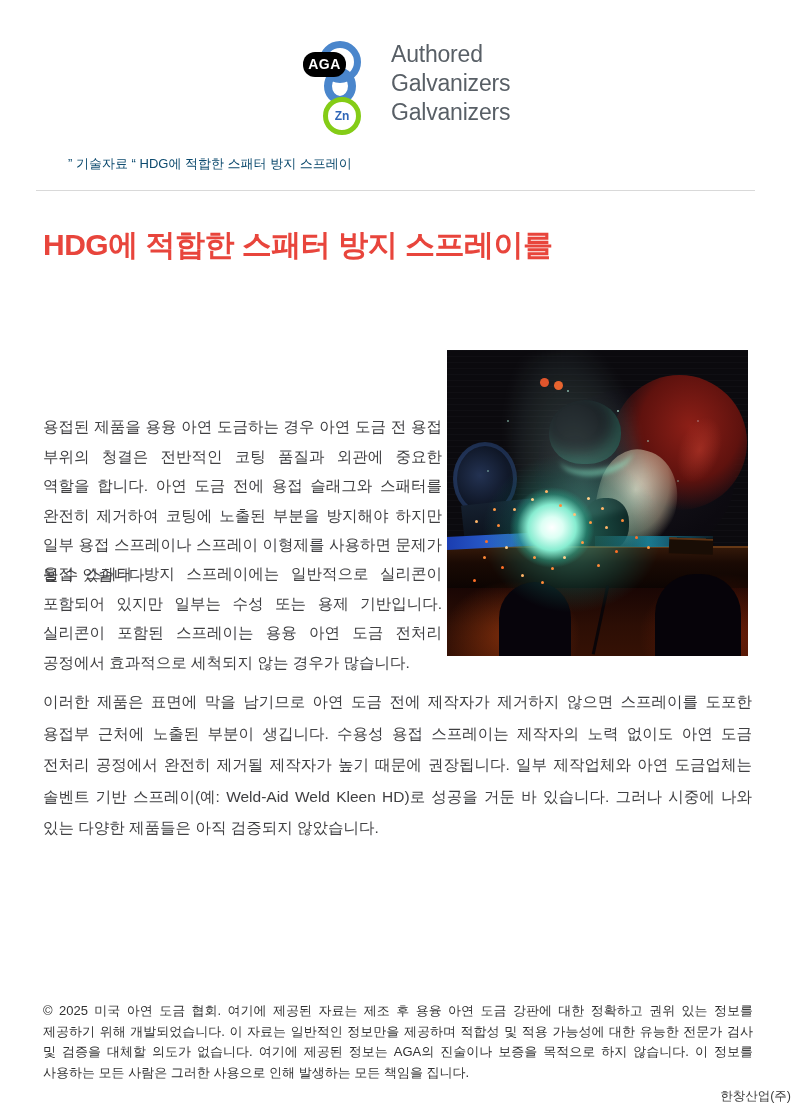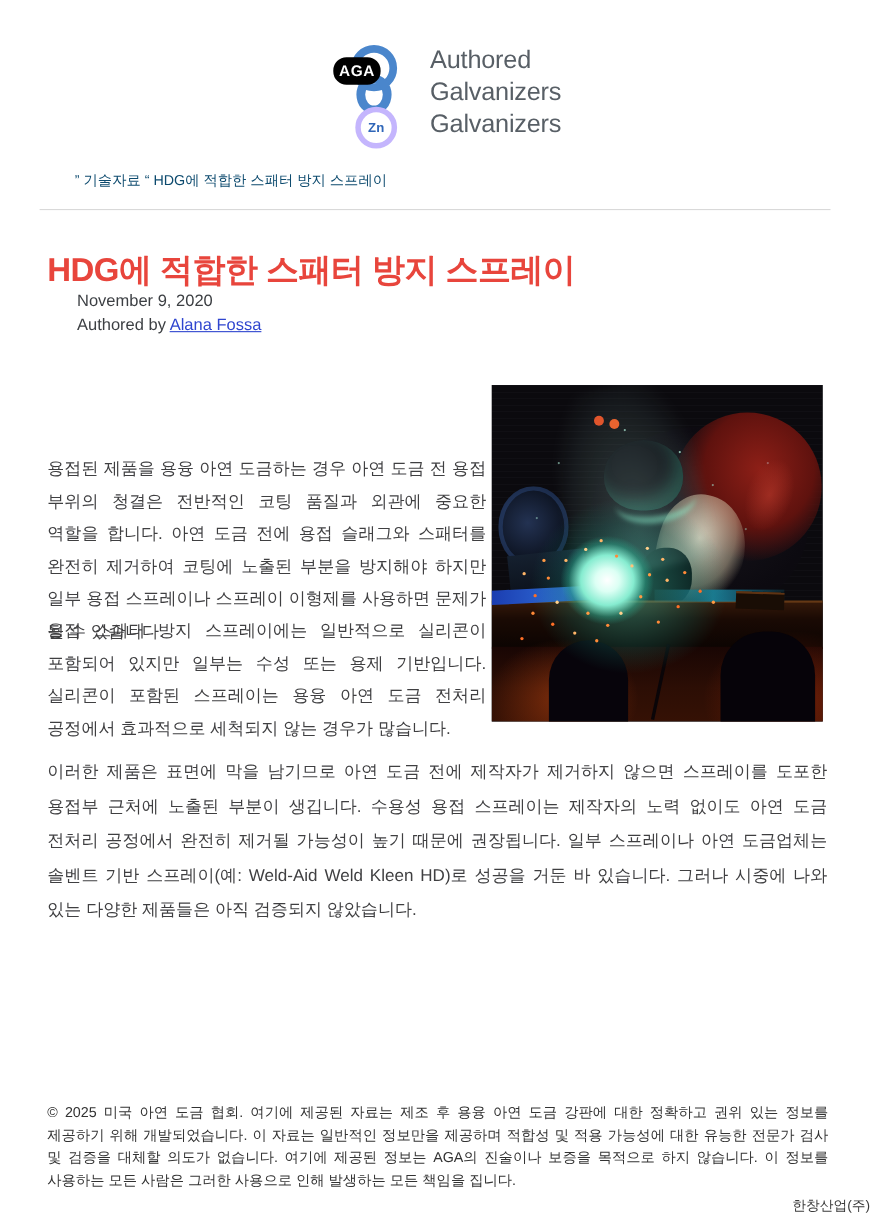--- a/index.html
+++ b/index.html
@@ -9,21 +9,21 @@
   
   .masthead{position:absolute;left:0;top:0;width:791px;height:150px;}
   .logo{position:absolute;left:303px;top:40px;display:flex;gap:24px;align-items:center;}
   .logo-mark{position:relative;width:64px;height:86px;}
   .ring{position:absolute;border-radius:50%;box-sizing:border-box;border:7px solid #4a86cc;}
   .ring-top{left:16px;top:0;width:42px;height:42px;}
   .ring-mid{left:21px;top:27px;width:32px;height:36px;border-width:8px;}
   .mark-aga{position:absolute;left:0;top:11px;width:43px;height:25px;background:#000000;
             border-radius:12px;color:#fff;font-weight:700;font-size:14px;line-height:25px;
             text-align:center;letter-spacing:.5px;}
-  .mark-zn{position:absolute;left:20px;top:56px;width:28px;height:28px;border:5px solid #c4b5fd;
+  .mark-zn{position:absolute;left:20px;top:56px;width:28px;height:28px;border:5px solid #84cc16;
            background:#fff;border-radius:50%;color:#2f66b8;font-weight:700;font-size:12px;
            line-height:28px;text-align:center;box-sizing:content-box;}
   .logo-text{font-size:23px;line-height:29px;color:#585f66;letter-spacing:-.2px;}
 
   
   .breadcrumb{position:absolute;left:68px;top:155px;font-size:13px;color:#0c4a6e;}
   .rule{position:absolute;left:36px;top:190px;width:719px;height:1px;background:#d9d9d9;}
 
   
   .title{position:absolute;left:43px;top:205px;width:700px;font-size:30px;font-weight:700;
@@ -127,26 +127,22 @@
         <div>Authored</div>
         <div>Galvanizers</div>
         <div>Galvanizers</div>
       </div>
     </div>
   </header>
 
   <nav class="breadcrumb">” 기술자료 “ HDG에 적합한 스패터 방지 스프레이</nav>
   <div class="rule"></div>
 
-  <h1 class="title">HDG에 적합한 스패터 방지 스프레이</h1>
+  <h1 class="title">HDG에 적합한 스패터 방지 스프레이를</h1>
 
-  <div class="meta">
-    <div>November 9, 2020</div>
-    <div><span>Authored by </span><a class="author">Alana Fossa</a></div>
-  </div>
 
 
   <p class="para p1">용접된 제품을 용융 아연 도금하는 경우 아연 도금 전 용접 부위의 청결은 전반적인 코팅 품질과 외관에 중요한 역할을 합니다. 아연 도금 전에 용접 슬래그와 스패터를 완전히 제거하여 코팅에 노출된 부분을 방지해야 하지만 일부 용접 스프레이나 스프레이 이형제를 사용하면 문제가 될 수 있습니다.</p>
   <p class="para p2">용접 스패터 방지 스프레이에는 일반적으로 실리콘이 포함되어 있지만 일부는 수성 또는 용제 기반입니다. 실리콘이 포함된 스프레이는 용융 아연 도금 전처리 공정에서 효과적으로 세척되지 않는 경우가 많습니다.</p>
 
   <div class="photo">
     <div class="ph-scan"></div>
     <div class="ph-spool"></div>
     <div class="ph-machine"></div>
     <div class="ph-welder"></div>
@@ -167,18 +163,18 @@
     <div class="ph-leg1"></div>
     <div class="ph-leg2"></div>
     <div class="ph-tripod"></div>
     <div class="ph-arc-glow"></div>
     <div class="ph-arc-core"></div>
     <div class="ph-sparks"></div>
     <div class="ph-specks"></div>
     <div class="ph-dots"></div>
   </div>
 
-  <p class="para p3">이러한 제품은 표면에 막을 남기므로 아연 도금 전에 제작자가 제거하지 않으면 스프레이를 도포한 용접부 근처에 노출된 부분이 생깁니다. 수용성 용접 스프레이는 제작자의 노력 없이도 아연 도금 전처리 공정에서 완전히 제거될 가능성이 높기 때문에 권장됩니다. 일부 스프레이나 아연 도금업체는 솔벤트 기반 스프레이(예: Weld-Aid Weld Kleen HD)로 성공을 거둔 바 있습니다. 그러나 시중에 나와 있는 다양한 제품들은 아직 검증되지 않았습니다.</p>
+  <p class="para p3">이러한 제품은 표면에 막을 남기므로 아연 도금 전에 제작자가 제거하지 않으면 스프레이를 도포한 용접부 근처에 노출된 부분이 생깁니다. 수용성 용접 스프레이는 제작자의 노력 없이도 아연 도금 전처리 공정에서 완전히 제거될 제작자가 높기 때문에 권장됩니다. 일부 제작업체와 아연 도금업체는 솔벤트 기반 스프레이(예: Weld-Aid Weld Kleen HD)로 성공을 거둔 바 있습니다. 그러나 시중에 나와 있는 다양한 제품들은 아직 검증되지 않았습니다.</p>
 
   <p class="disclaimer">© 2025 미국 아연 도금 협회. 여기에 제공된 자료는 제조 후 용융 아연 도금 강판에 대한 정확하고 권위 있는 정보를 제공하기 위해 개발되었습니다. 이 자료는 일반적인 정보만을 제공하며 적합성 및 적용 가능성에 대한 유능한 전문가 검사 및 검증을 대체할 의도가 없습니다. 여기에 제공된 정보는 AGA의 진술이나 보증을 목적으로 하지 않습니다. 이 정보를 사용하는 모든 사람은 그러한 사용으로 인해 발생하는 모든 책임을 집니다.</p>
   <div class="company">한창산업(주)</div>
 
 </div>
 
 </body></html>

